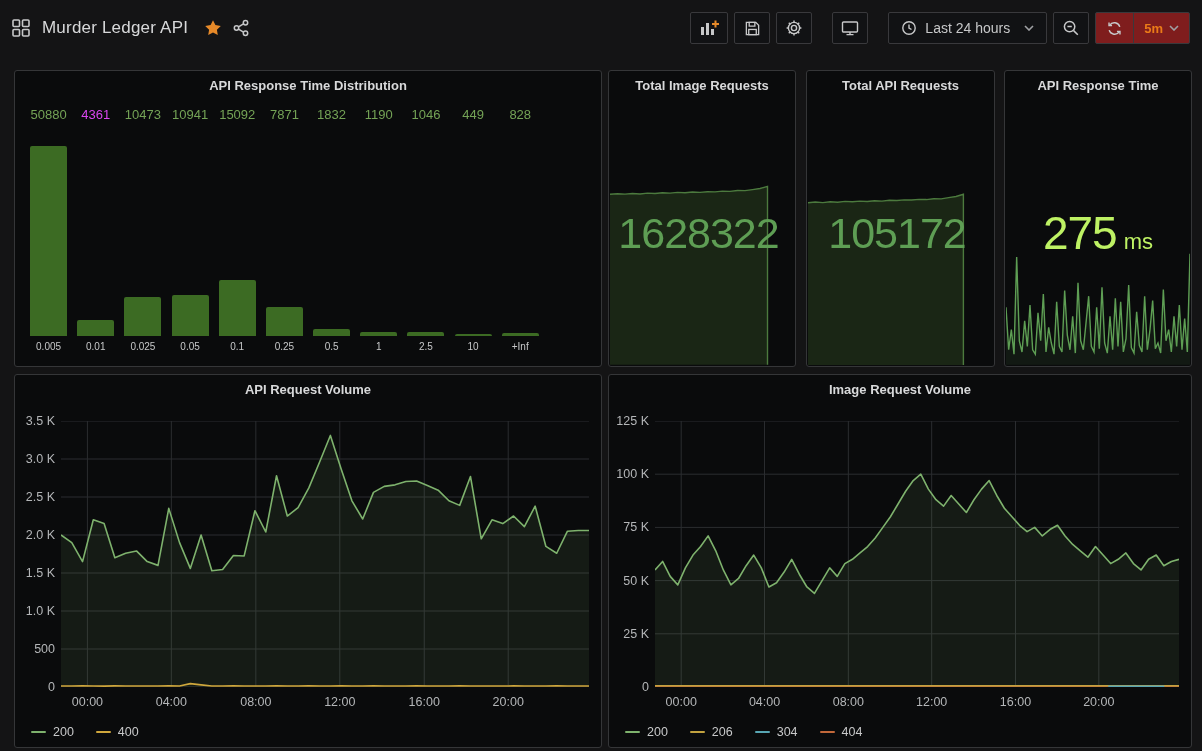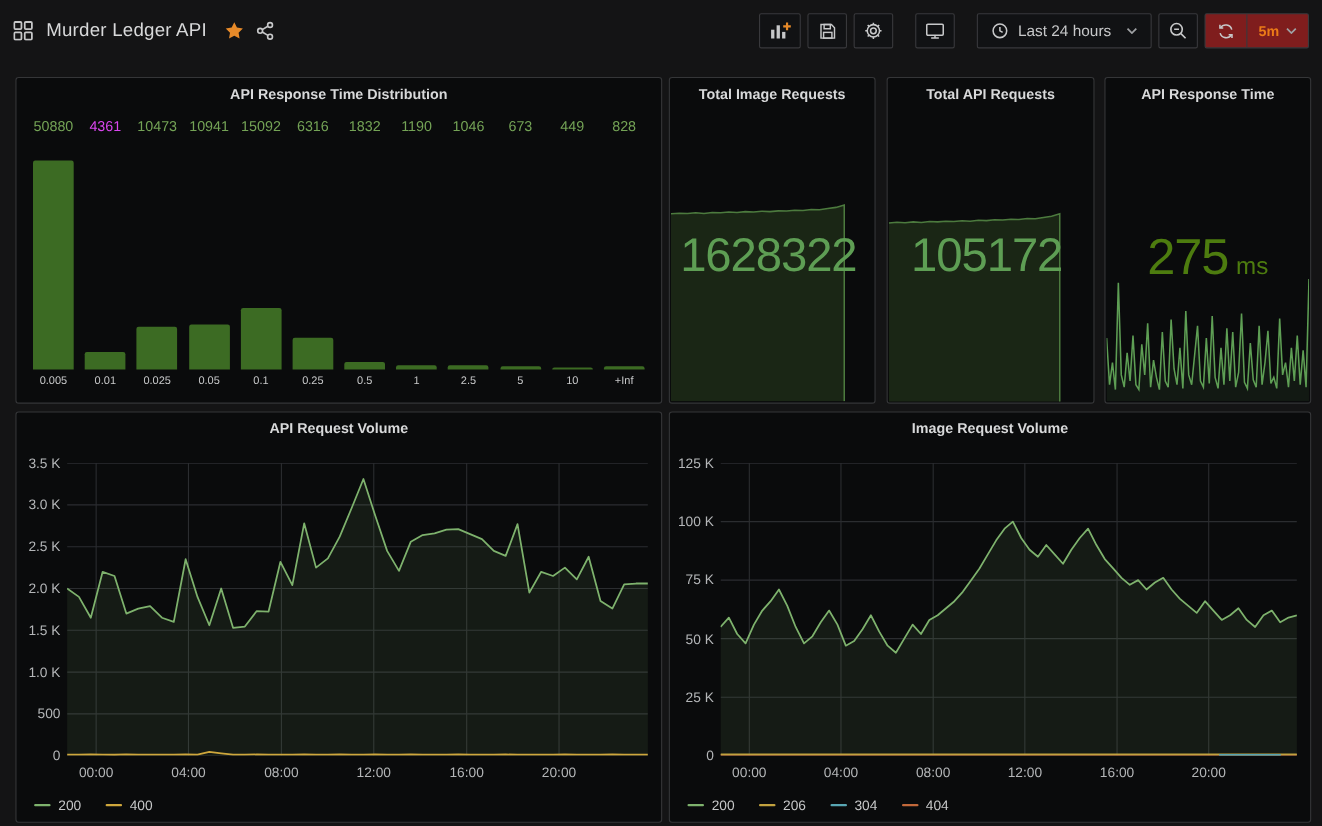--- a/index.html
+++ b/index.html
@@ -192,21 +192,21 @@
           <div class="hx">0.05</div>
         </div>
         <div class="hcol">
           <div class="hv" style="color: rgb(116, 163, 86);">15092</div>
           <div class="hb">
             <div class="bar" style="background: rgb(60, 107, 35); height: 27.29%;"></div>
           </div>
           <div class="hx">0.1</div>
         </div>
         <div class="hcol">
-          <div class="hv" style="color: rgb(116, 163, 86);">6316</div>
+          <div class="hv" style="color: rgb(116, 163, 86);">7871</div>
           <div class="hb">
             <div class="bar" style="background: rgb(60, 107, 35); height: 14.23%;"></div>
           </div>
           <div class="hx">0.25</div>
         </div>
         <div class="hcol">
           <div class="hv" style="color: rgb(116, 163, 86);">1832</div>
           <div class="hb">
             <div class="bar" style="background: rgb(60, 107, 35); height: 3.31%;"></div>
           </div>
@@ -218,27 +218,20 @@
             <div class="bar" style="background: rgb(60, 107, 35); height: 2.15%;"></div>
           </div>
           <div class="hx">1</div>
         </div>
         <div class="hcol">
           <div class="hv" style="color: rgb(116, 163, 86);">1046</div>
           <div class="hb">
             <div class="bar" style="background: rgb(60, 107, 35); height: 1.89%;"></div>
           </div>
           <div class="hx">2.5</div>
-        </div>
-        <div class="hcol">
-          <div class="hv" style="color: rgb(116, 163, 86);">673</div>
-          <div class="hb">
-            <div class="bar" style="background: rgb(60, 107, 35); height: 1.22%;"></div>
-          </div>
-          <div class="hx">5</div>
         </div>
         <div class="hcol">
           <div class="hv" style="color: rgb(116, 163, 86);">449</div>
           <div class="hb">
             <div class="bar" style="background: rgb(60, 107, 35); height: 0.81%;"></div>
           </div>
           <div class="hx">10</div>
         </div>
         <div class="hcol">
           <div class="hv" style="color: rgb(116, 163, 86);">828</div>
@@ -282,21 +275,21 @@
 
   <section class="panel" id="p-stat-rt">
     <div class="panel-title">API Response Time</div>
     <div class="stat-body">
       <div class="stat-spark" style="height: 39%;">
           <svg viewBox="0 0 1000 300" preserveAspectRatio="none">
             <path d="M0.0,150.0 L14.5,261.0 L29.0,208.4 L43.5,272.6 L58.0,18.6 L72.5,237.6 L87.0,266.8 L101.4,185.0 L115.9,252.2 L130.4,144.2 L144.9,261.0 L159.4,272.6 L173.9,164.6 L188.4,237.6 L202.9,115.0 L217.4,266.8 L231.9,202.6 L246.4,243.4 L260.9,272.6 L275.4,135.4 L289.9,252.2 L304.3,266.8 L318.8,106.2 L333.3,223.0 L347.8,261.0 L362.3,173.4 L376.8,269.7 L391.3,85.8 L405.8,237.6 L420.3,261.0 L434.8,190.9 L449.3,120.8 L463.8,252.2 L478.3,266.8 L492.8,150.0 L507.2,258.0 L521.7,97.4 L536.2,243.4 L550.7,269.7 L565.2,173.4 L579.7,261.0 L594.2,126.6 L608.7,252.2 L623.2,135.4 L637.7,266.8 L652.2,231.8 L666.7,91.6 L681.2,255.1 L695.7,269.7 L710.1,161.7 L724.6,249.3 L739.1,266.8 L753.6,120.8 L768.1,261.0 L782.6,208.4 L797.1,132.5 L811.6,258.0 L826.1,243.4 L840.6,269.7 L855.1,103.3 L869.6,237.6 L884.1,208.4 L898.6,266.8 L913.0,173.4 L927.5,252.2 L942.0,144.2 L956.5,261.0 L971.0,179.2 L985.5,266.8 L1000.0,9.8 L1000.0,300 L0.0,300 Z" fill="rgba(94,158,84,0.10)" stroke="none"></path>
             <path d="M0.0,150.0 L14.5,261.0 L29.0,208.4 L43.5,272.6 L58.0,18.6 L72.5,237.6 L87.0,266.8 L101.4,185.0 L115.9,252.2 L130.4,144.2 L144.9,261.0 L159.4,272.6 L173.9,164.6 L188.4,237.6 L202.9,115.0 L217.4,266.8 L231.9,202.6 L246.4,243.4 L260.9,272.6 L275.4,135.4 L289.9,252.2 L304.3,266.8 L318.8,106.2 L333.3,223.0 L347.8,261.0 L362.3,173.4 L376.8,269.7 L391.3,85.8 L405.8,237.6 L420.3,261.0 L434.8,190.9 L449.3,120.8 L463.8,252.2 L478.3,266.8 L492.8,150.0 L507.2,258.0 L521.7,97.4 L536.2,243.4 L550.7,269.7 L565.2,173.4 L579.7,261.0 L594.2,126.6 L608.7,252.2 L623.2,135.4 L637.7,266.8 L652.2,231.8 L666.7,91.6 L681.2,255.1 L695.7,269.7 L710.1,161.7 L724.6,249.3 L739.1,266.8 L753.6,120.8 L768.1,261.0 L782.6,208.4 L797.1,132.5 L811.6,258.0 L826.1,243.4 L840.6,269.7 L855.1,103.3 L869.6,237.6 L884.1,208.4 L898.6,266.8 L913.0,173.4 L927.5,252.2 L942.0,144.2 L956.5,261.0 L971.0,179.2 L985.5,266.8 L1000.0,9.8" fill="none" stroke="#5e9e54" stroke-width="1.4" vector-effect="non-scaling-stroke"></path>
           </svg>
         </div>
-      <div class="stat-value" style="color: #4d7c0f;">
+      <div class="stat-value" style="color: #bef264;">
         <span class="num">275</span><span class="unit">ms</span>
       </div>
     </div>
   </section>
 
   <section class="panel vol" id="p-vol-api">
     <div class="panel-title">API Request Volume</div>
     <div class="vol-chart">
         <div class="vol-body">
           <div class="y-axis">

